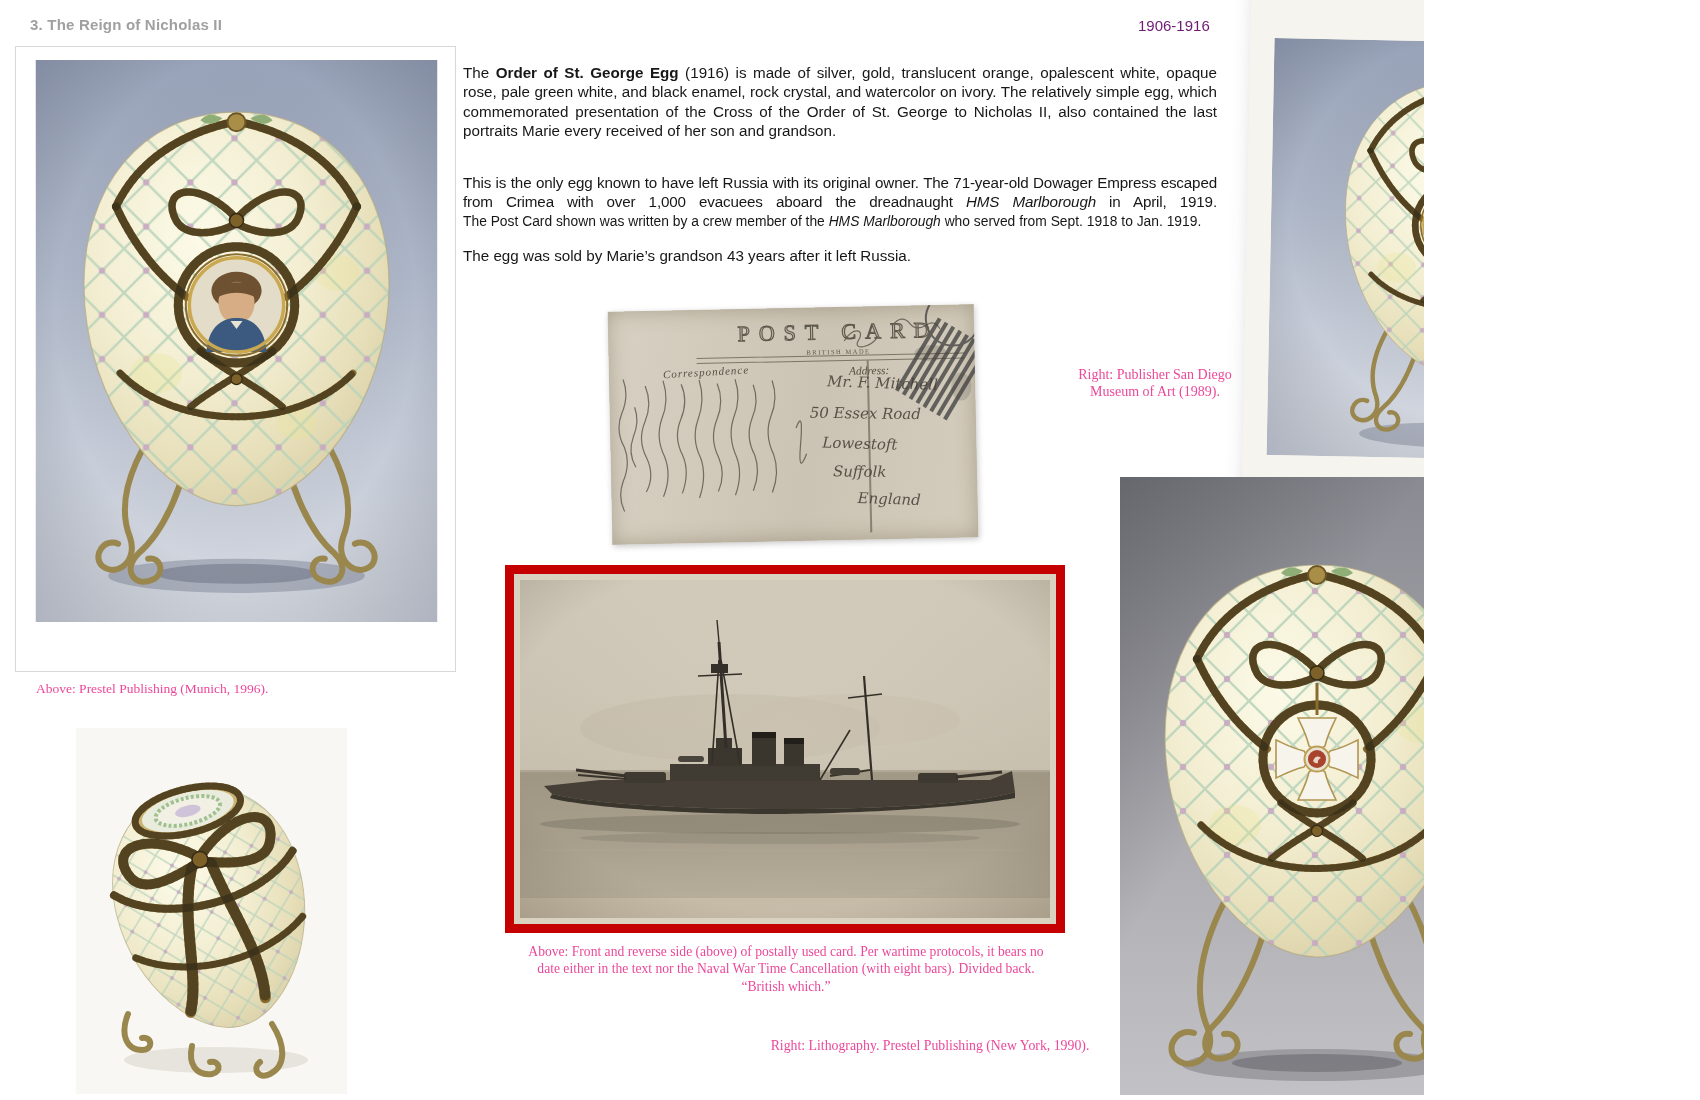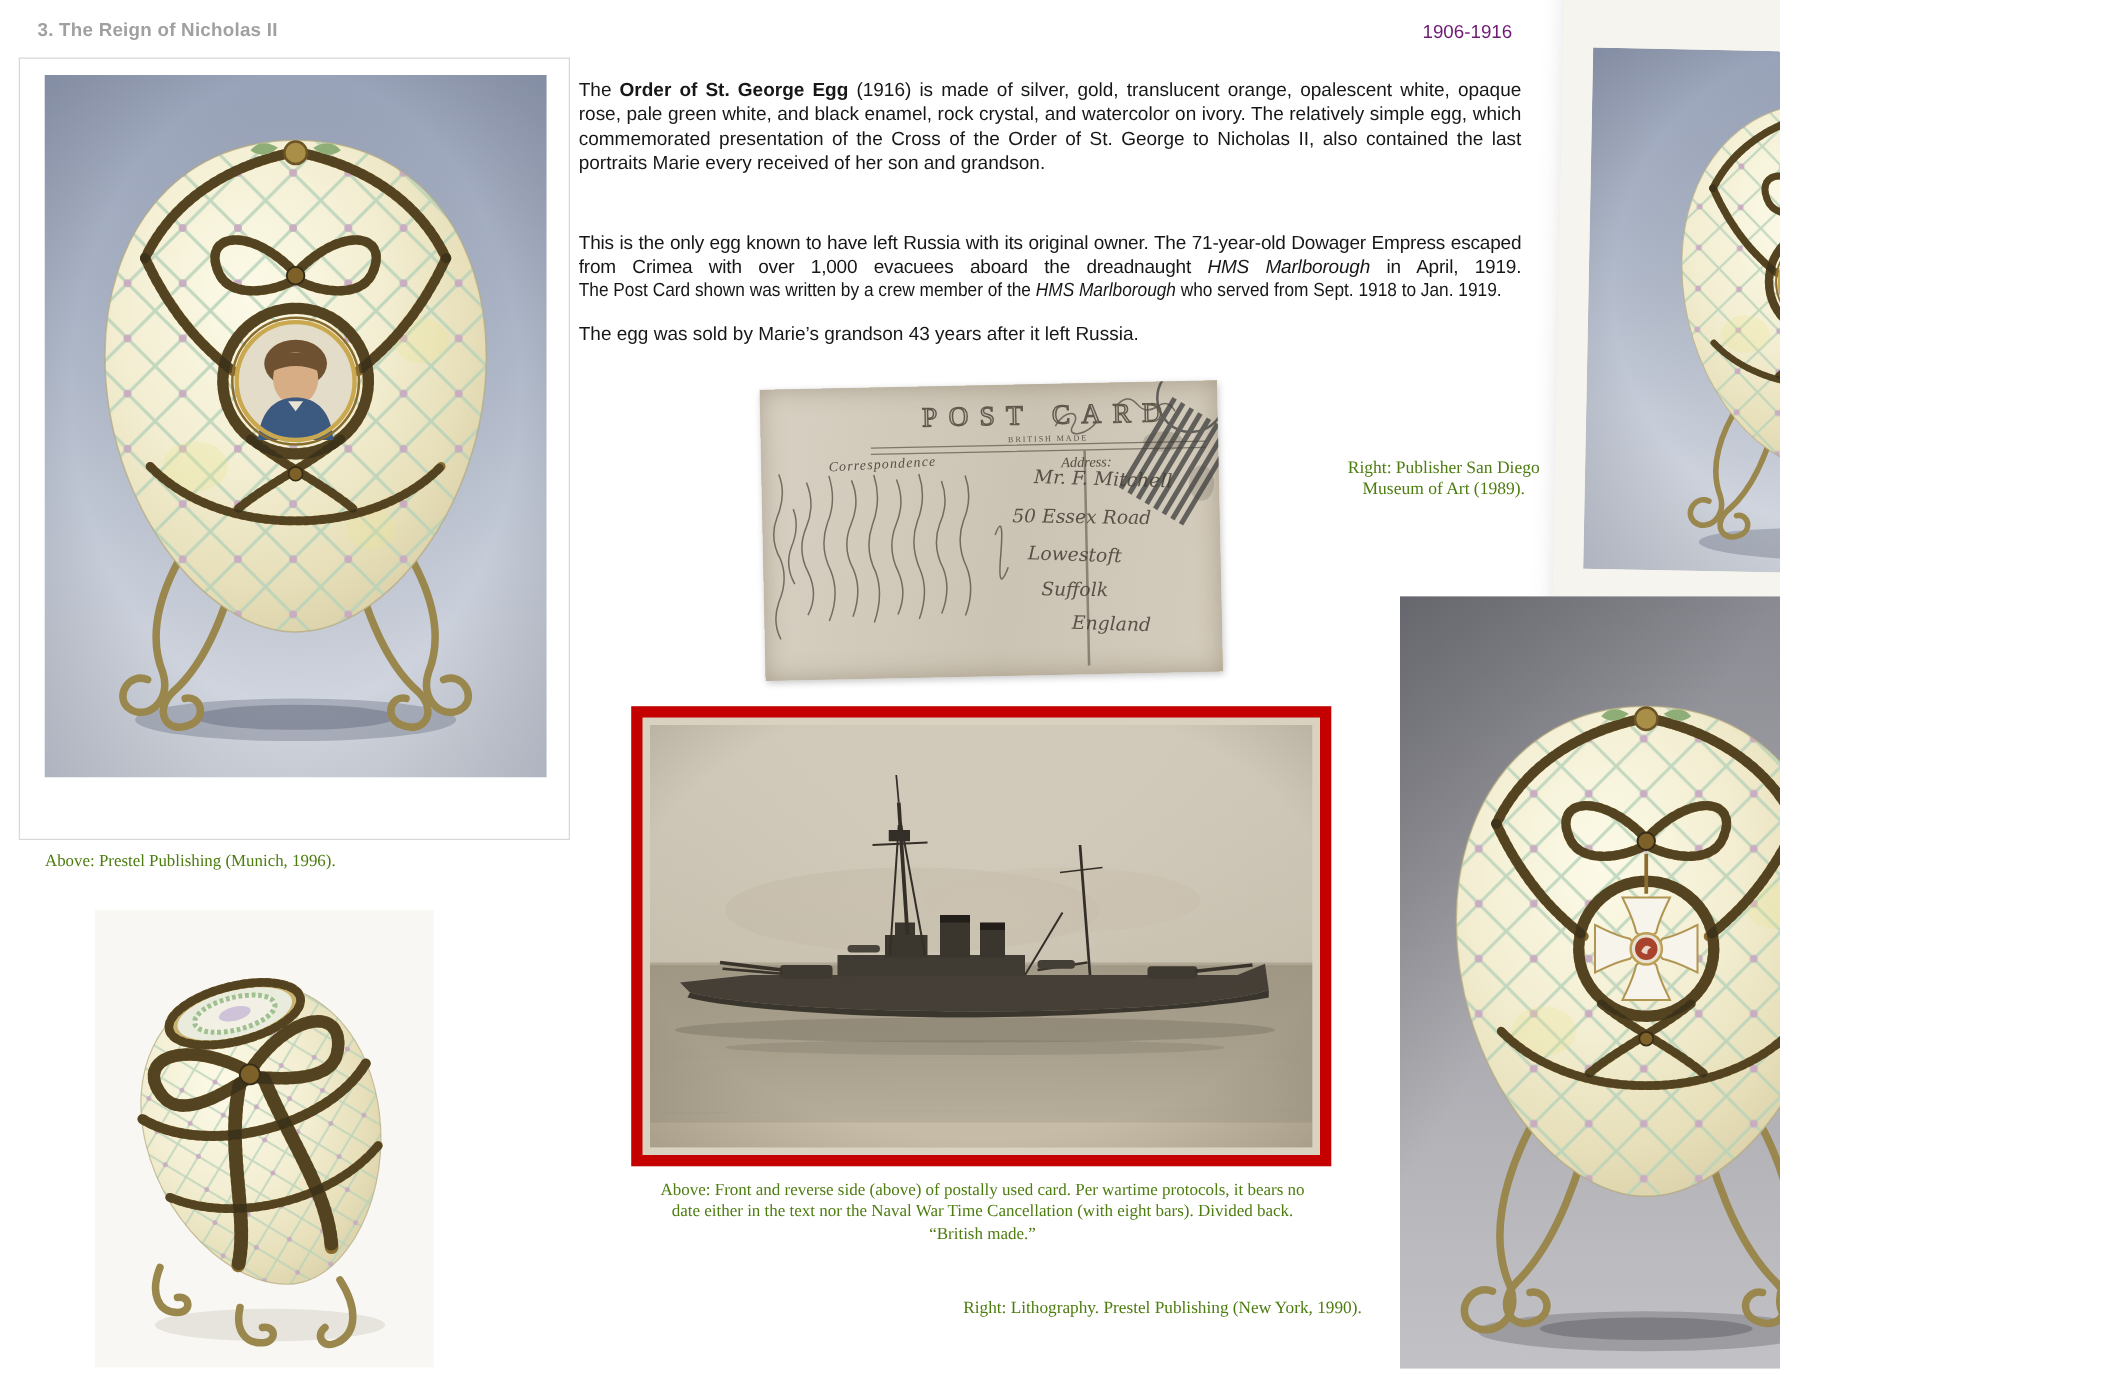--- a/index.html
+++ b/index.html
@@ -8,30 +8,30 @@
           font-family:"Liberation Sans", sans-serif; }
 
   .hdr-title { position:absolute; left:30px; top:16px; font-size:15px; font-weight:700; color:#a0a0a0; letter-spacing:.2px; }
   .hdr-period{ position:absolute; left:1138px; top:17px; font-size:15px; color:#701a75; }
 
   
   .framed { position:absolute; left:15px; top:46px; width:441px; height:626px; background:#fff; border:1px solid #d8d8d8; }
   .framed .photo { position:absolute; left:19px; top:13px; width:403px; height:562px; }
   svg { display:block; }
 
-  .cap { font-family:"Liberation Serif", serif; color:#4d7c0f; }
+  .cap { font-family:"Liberation Serif", serif; color:#ec4899; }
   .cap-left   { position:absolute; left:36px;  top:681px;  width:400px; text-align:left; font-size:13.5px; }
   .cap-sd     { position:absolute; left:1072px; top:366px; width:166px; text-align:center; font-size:14px; line-height:17px; }
   .cap-ship   { position:absolute; left:508px; top:943px;  width:556px; text-align:center; font-size:13.6px; line-height:17.4px; }
   .cap-litho  { position:absolute; left:700px; top:1038px; width:460px; text-align:center; font-size:13.8px; }
 
   
   .bodytext { position:absolute; left:463px; top:63px; width:754px; font-size:15.2px; line-height:19.4px; color:#171717; }
   .bodytext p { text-align:justify; }
-  .p2ab { margin-top:44px; letter-spacing:-0.15px; text-align-last:justify; }
+  .p2ab { margin-top:32px; letter-spacing:-0.15px; text-align-last:justify; }
   .p2c  { white-space:nowrap; transform:scaleX(0.91); transform-origin:left top; text-align:left; }
   .p-last { margin-top:15px; text-align:left; }
   .bodytext i { font-style:italic; }
   .bodytext b { font-weight:700;margin-top:17px; }
 
   
   .postcard { position:absolute; left:610px; top:308px; width:366px; height:233px; transform:rotate(-1.2deg);
               background:linear-gradient(100deg,#d8d1c3,#cbc3b3 55%,#d4ccbc);
               box-shadow: inset 0 0 20px rgba(90,75,50,.35), 1px 2px 6px rgba(0,0,0,.22);
               overflow:hidden; }
@@ -339,21 +339,21 @@
         <line x1="10" y1="310" x2="520" y2="308"></line>
       </g>
       <rect y="318" width="530" height="20" fill="#cfc6b2" opacity="0.8"></rect>
       <rect width="530" height="338" fill="url(#shipVig)"></rect>
     </svg>
   </div>
 
   <div class="cap cap-ship">
     <div>Above: Front and reverse side (above) of postally used card.  Per wartime protocols, it bears no</div>
     <div>date either in the text nor the Naval War Time Cancellation (with eight bars). Divided back.</div>
-    <div>“British made.”</div>
+    <div>“British which.”</div>
   </div>
 
   <div class="cap cap-litho">Right: Lithography. Prestel Publishing (New York, 1990).</div>
 
   <div class="tr-card">
     <svg class="photo" viewBox="0 0 400 445">
       <rect width="400" height="445" fill="url(#bgBlue)"></rect>
       <rect width="400" height="445" fill="url(#vigBlue)"></rect>
       <g transform="translate(41,2) scale(0.795)">
         <ellipse cx="200" cy="526" rx="128" ry="17" fill="#6d7488" opacity="0.4"></ellipse>

